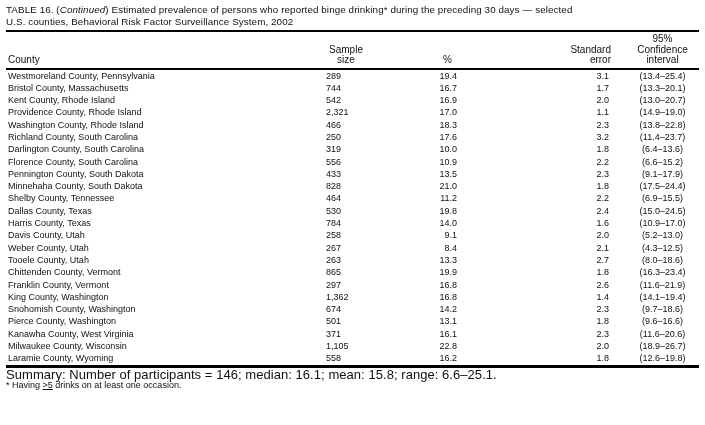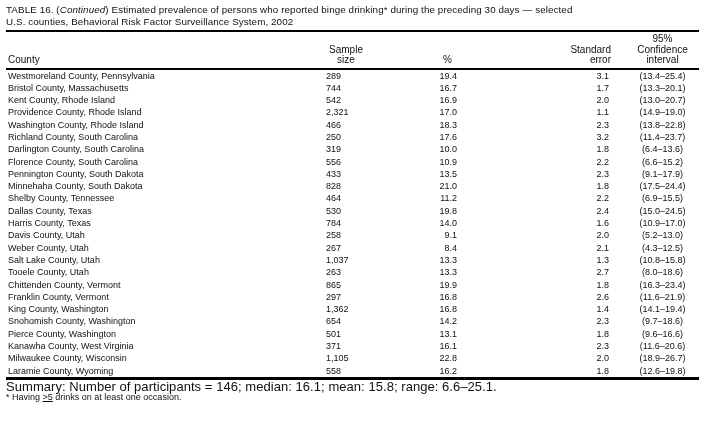--- a/index.html
+++ b/index.html
@@ -201,27 +201,20 @@
       <td class="c-ci">(5.2–13.0)</td>
     </tr>
         <tr>
       <td class="c-county">Weber County, Utah</td>
       <td class="c-sample">267</td>
       <td class="c-pct">8.4</td>
       <td class="c-se">2.1</td>
       <td class="c-ci">(4.3–12.5)</td>
     </tr>
         <tr>
-      <td class="c-county">Salt Lake County, Utah</td>
-      <td class="c-sample">1,037</td>
-      <td class="c-pct">13.3</td>
-      <td class="c-se">1.3</td>
-      <td class="c-ci">(10.8–15.8)</td>
-    </tr>
-        <tr>
       <td class="c-county">Tooele County, Utah</td>
       <td class="c-sample">263</td>
       <td class="c-pct">13.3</td>
       <td class="c-se">2.7</td>
       <td class="c-ci">(8.0–18.6)</td>
     </tr>
         <tr>
       <td class="c-county">Chittenden County, Vermont</td>
       <td class="c-sample">865</td>
       <td class="c-pct">19.9</td>
@@ -237,21 +230,21 @@
     </tr>
         <tr>
       <td class="c-county">King County, Washington</td>
       <td class="c-sample">1,362</td>
       <td class="c-pct">16.8</td>
       <td class="c-se">1.4</td>
       <td class="c-ci">(14.1–19.4)</td>
     </tr>
         <tr>
       <td class="c-county">Snohomish County, Washington</td>
-      <td class="c-sample">654</td>
+      <td class="c-sample">674</td>
       <td class="c-pct">14.2</td>
       <td class="c-se">2.3</td>
       <td class="c-ci">(9.7–18.6)</td>
     </tr>
         <tr>
       <td class="c-county">Pierce County, Washington</td>
       <td class="c-sample">501</td>
       <td class="c-pct">13.1</td>
       <td class="c-se">1.8</td>
       <td class="c-ci">(9.6–16.6)</td>

